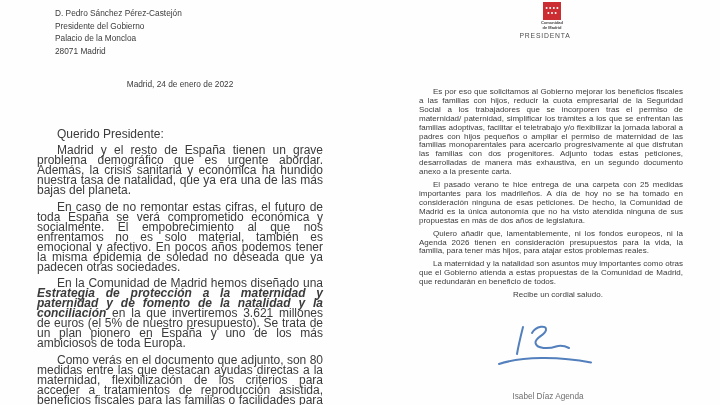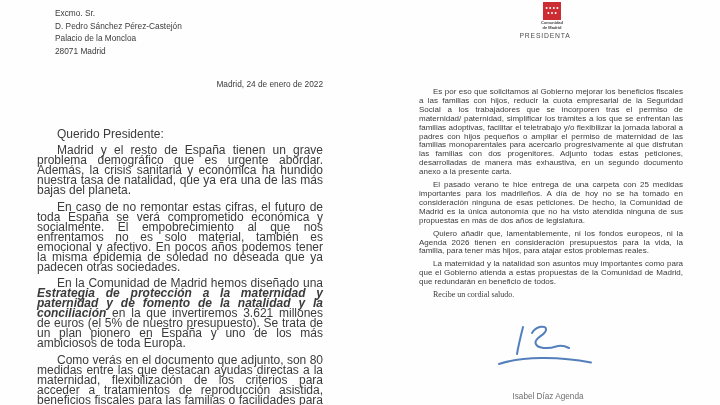--- a/index.html
+++ b/index.html
@@ -3,45 +3,45 @@
 <meta charset="utf-8">
 <style>
   html,body{margin:0;padding:0;background:#ffffff;}
   #canvas{
     position:relative;width:720px;height:405px;background:#fefefe;overflow:hidden;
     font-family:"Liberation Sans","DejaVu Sans",sans-serif;color:#3b3b3b;
   }
   .abs{position:absolute;}
   
   .address{left:55px;top:7px;font-size:8.3px;line-height:12.6px;white-space:nowrap;}
-  .dateline{left:37px;top:79px;width:286px;text-align:right;font-size:8.3px;}
+  .dateline{left:37px;top:79px;width:286px;text-align:center;font-size:8.3px;}
   .body1{left:37px;top:122px;width:286px;font-size:12px;line-height:10px;text-align:justify;}
   .body1 p{margin:6.5px 0 0 0;text-indent:20px;}
   .salutation{text-indent:20px;margin:0;}
   .em{font-weight:700;font-style:italic;}
   
   .logo{left:543px;top:2px;}
   .logo-caption{left:535px;top:21px;width:34px;text-align:center;font-size:4px;line-height:4.6px;
     font-weight:700;color:#3e3e3e;letter-spacing:0;}
   .presidenta{left:500px;top:32px;width:90px;text-align:center;font-size:6.8px;
     letter-spacing:0.8px;color:#4c4c4c;}
   .body2{left:403px;top:84px;width:280px;font-size:8px;line-height:8.9px;text-align:justify;}
   .body2 p{margin:4px 0 0 16px;text-indent:14px;}
-  .closing{text-align:left;font-family:Liberation Serif, serif;}
+  .closing{text-align:center;}
   .signature{left:492px;top:318px;}
   .signer-name{left:478px;top:392px;width:140px;text-align:center;font-size:8.2px;color:#6f6f6f;}
 </style>
 </head>
 <body>
 
 <div id="canvas">
 
   <div class="abs address">
-    <div>Excmo. Sr.</div>
     <div>D. Pedro Sánchez Pérez-Castejón</div>
+    <div>Presidente del Gobierno</div>
     <div>Palacio de la Moncloa</div>
     <div>28071 Madrid</div>
   </div>
 
   <div class="abs dateline">Madrid, 24 de enero de 2022</div>
 
   <div class="abs body1">
     <p class="salutation">Querido Presidente:</p>
     <p>Madrid y el resto de España tienen un grave problema demográfico que es urgente abordar. Además, la crisis sanitaria y económica ha hundido nuestra tasa de natalidad, que ya era una de las más bajas del planeta.</p>
     <p>En caso de no remontar estas cifras, el futuro de toda España se verá comprometido económica y socialmente. El empobrecimiento al que nos enfrentamos no es solo material, también es emocional y afectivo. En pocos años podemos tener la misma epidemia de soledad no deseada que ya padecen otras sociedades.</p>
@@ -64,21 +64,21 @@
   <div class="abs logo-caption">
     <div>Comunidad</div>
     <div>de Madrid</div>
   </div>
   <div class="abs presidenta">PRESIDENTA</div>
 
   <div class="abs body2">
     <p>Es por eso que solicitamos al Gobierno mejorar los beneficios fiscales a las familias con hijos, reducir la cuota empresarial de la Seguridad Social a los trabajadores que se incorporen tras el permiso de maternidad/ paternidad, simplificar los trámites a los que se enfrentan las familias adoptivas, facilitar el teletrabajo y/o flexibilizar la jornada laboral a padres con hijos pequeños o ampliar el permiso de maternidad de las familias monoparentales para acercarlo progresivamente al que disfrutan las familias con dos progenitores. Adjunto todas estas peticiones, desarrolladas de manera más exhaustiva, en un segundo documento anexo a la presente carta.</p>
     <p>El pasado verano te hice entrega de una carpeta con 25 medidas importantes para los madrileños. A día de hoy no se ha tomado en consideración ninguna de esas peticiones. De hecho, la Comunidad de Madrid es la única autonomía que no ha visto atendida ninguna de sus propuestas en más de dos años de legislatura.</p>
     <p>Quiero añadir que, lamentablemente, ni los fondos europeos, ni la Agenda 2026 tienen en consideración presupuestos para la vida, la familia, para tener más hijos, para atajar estos problemas reales.</p>
-    <p>La maternidad y la natalidad son asuntos muy importantes como para que el Gobierno atienda a estas propuestas de la Comunidad de Madrid, que redundarán en beneficio de todos.</p>
+    <p>La maternidad y la natalidad son asuntos muy importantes como otras que el Gobierno atienda a estas propuestas de la Comunidad de Madrid, que redundarán en beneficio de todos.</p>
     <p class="closing">Recibe un cordial saludo.</p>
   </div>
 
   <div class="abs signature">
     <svg width="106" height="58" viewBox="0 0 106 58" aria-hidden="true">
       <g fill="none" stroke="#4576b8" stroke-width="2" stroke-linecap="round" opacity="0.92">
         <path d="M31 9 C29 17, 26.5 27, 25 36"></path>
         <path d="M40 15 C44 8, 55 6.5, 54 12 C53 17.5, 42.5 19.5, 43.5 25 C44.5 31, 57 31, 64 28.5 C69 27, 73 28, 77 30"></path>
         <path d="M7 46 C30 38.5, 66 38, 99 44.5"></path>
       </g>

